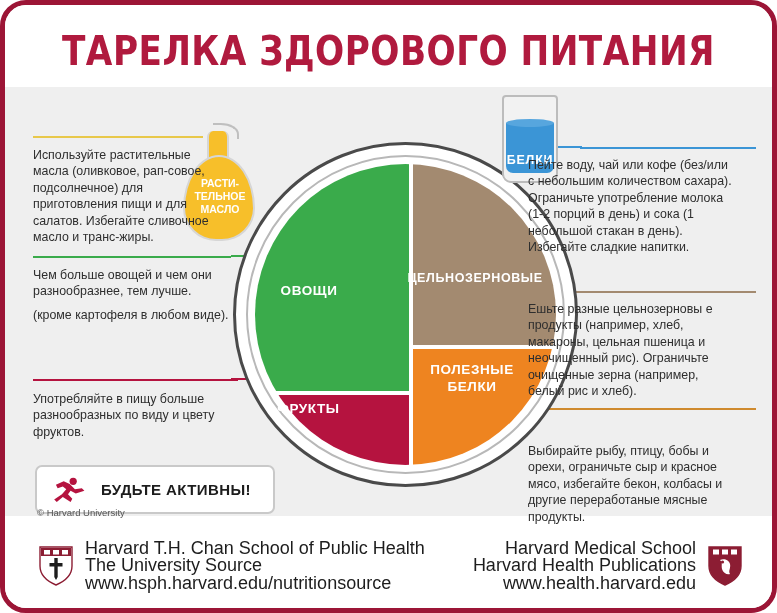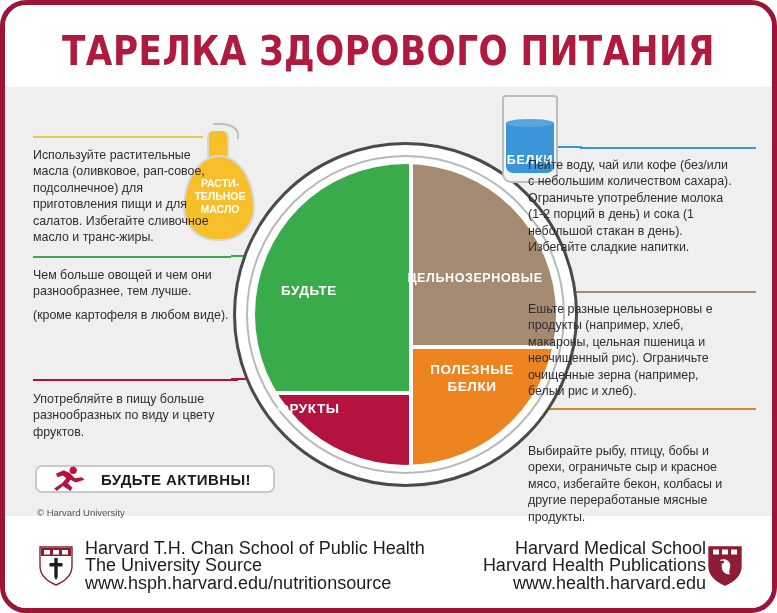--- a/index.html
+++ b/index.html
@@ -165,21 +165,21 @@
   .conn-water   { left: 553px; top: 141px; width: 24px; height: 2px; background: #3b95d6; }
   .conn-grain   { left: 520px; top: 285px; width: 40px; height: 2px; background: #a38a70; }
   .conn-prot    { left: 505px; top: 402px; width: 40px; height: 2px; background: #cf8a2e;
                   transform: rotate(-18deg); transform-origin: right center; }
   .conn-fruit   { left: 226px; top: 373px; width: 24px; height: 2px; background: #b5133f; }
   .conn-veg     { left: 226px; top: 250px; width: 22px; height: 2px; background: #3aab4b; }
 
   
   .active-box {
     position: absolute; left: 30px; top: 460px;
-    width: 240px; height: 28px;
+    width: 240px; height: 49px;
     background: #ffffff;
     border: 2px solid #c9c9c9;
     border-radius: 7px;
     display: flex; align-items: center;
   }
   .runner { margin-left: 12px; width: 38px; height: 26px; }
   .active-text {
     margin-left: 14px;
     font-weight: 700; font-size: 15px; color: #1d1d1d; letter-spacing: 0.4px;
   }
@@ -188,21 +188,21 @@
     font-size: 9.5px; color: #555555;
   }
 
   
   .footer-left {
     position: absolute; left: 34px; bottom: 16px;
     display: flex; align-items: center; gap: 12px;
   }
   .footer-right {
     position: absolute; right: 30px; bottom: 16px;
-    display: flex; align-items: center; gap: 2px;
+    display: flex; align-items: center; gap: 12px;
   }
   .foot-lines { font-size: 18px; line-height: 17.5px; color: #1d1d1d; }
   .foot-lines .ln { white-space: nowrap; }
   .footer-right .foot-lines { text-align: right; }
   .shield { width: 34px; height: 40px; flex: 0 0 auto; }
 </style>
 </head>
 <body>
 
 <div class="poster">
@@ -229,21 +229,21 @@
     <div class="ring-outer"></div>
     <div class="ring-inner"></div>
     <div class="quads">
       <div class="q q-veg"></div>
       <div class="q q-fruit"></div>
       <div class="q q-grain"></div>
       <div class="q q-prot"></div>
     </div>
   </div>
 
-  <div class="qlabel lbl-veg">БУДЬТЕ</div>
+  <div class="qlabel lbl-veg">ОВОЩИ</div>
   <div class="qlabel lbl-fruit">ФРУКТЫ</div>
   <div class="qlabel lbl-grain">ЦЕЛЬНОЗЕРНОВЫЕ</div>
   <div class="qlabel lbl-prot">ПОЛЕЗНЫЕ
 БЕЛКИ</div>
 
   <div class="oil">
     <div class="oil-spout"></div>
     <div class="oil-neck"></div>
     <div class="oil-body"></div>
   </div>

